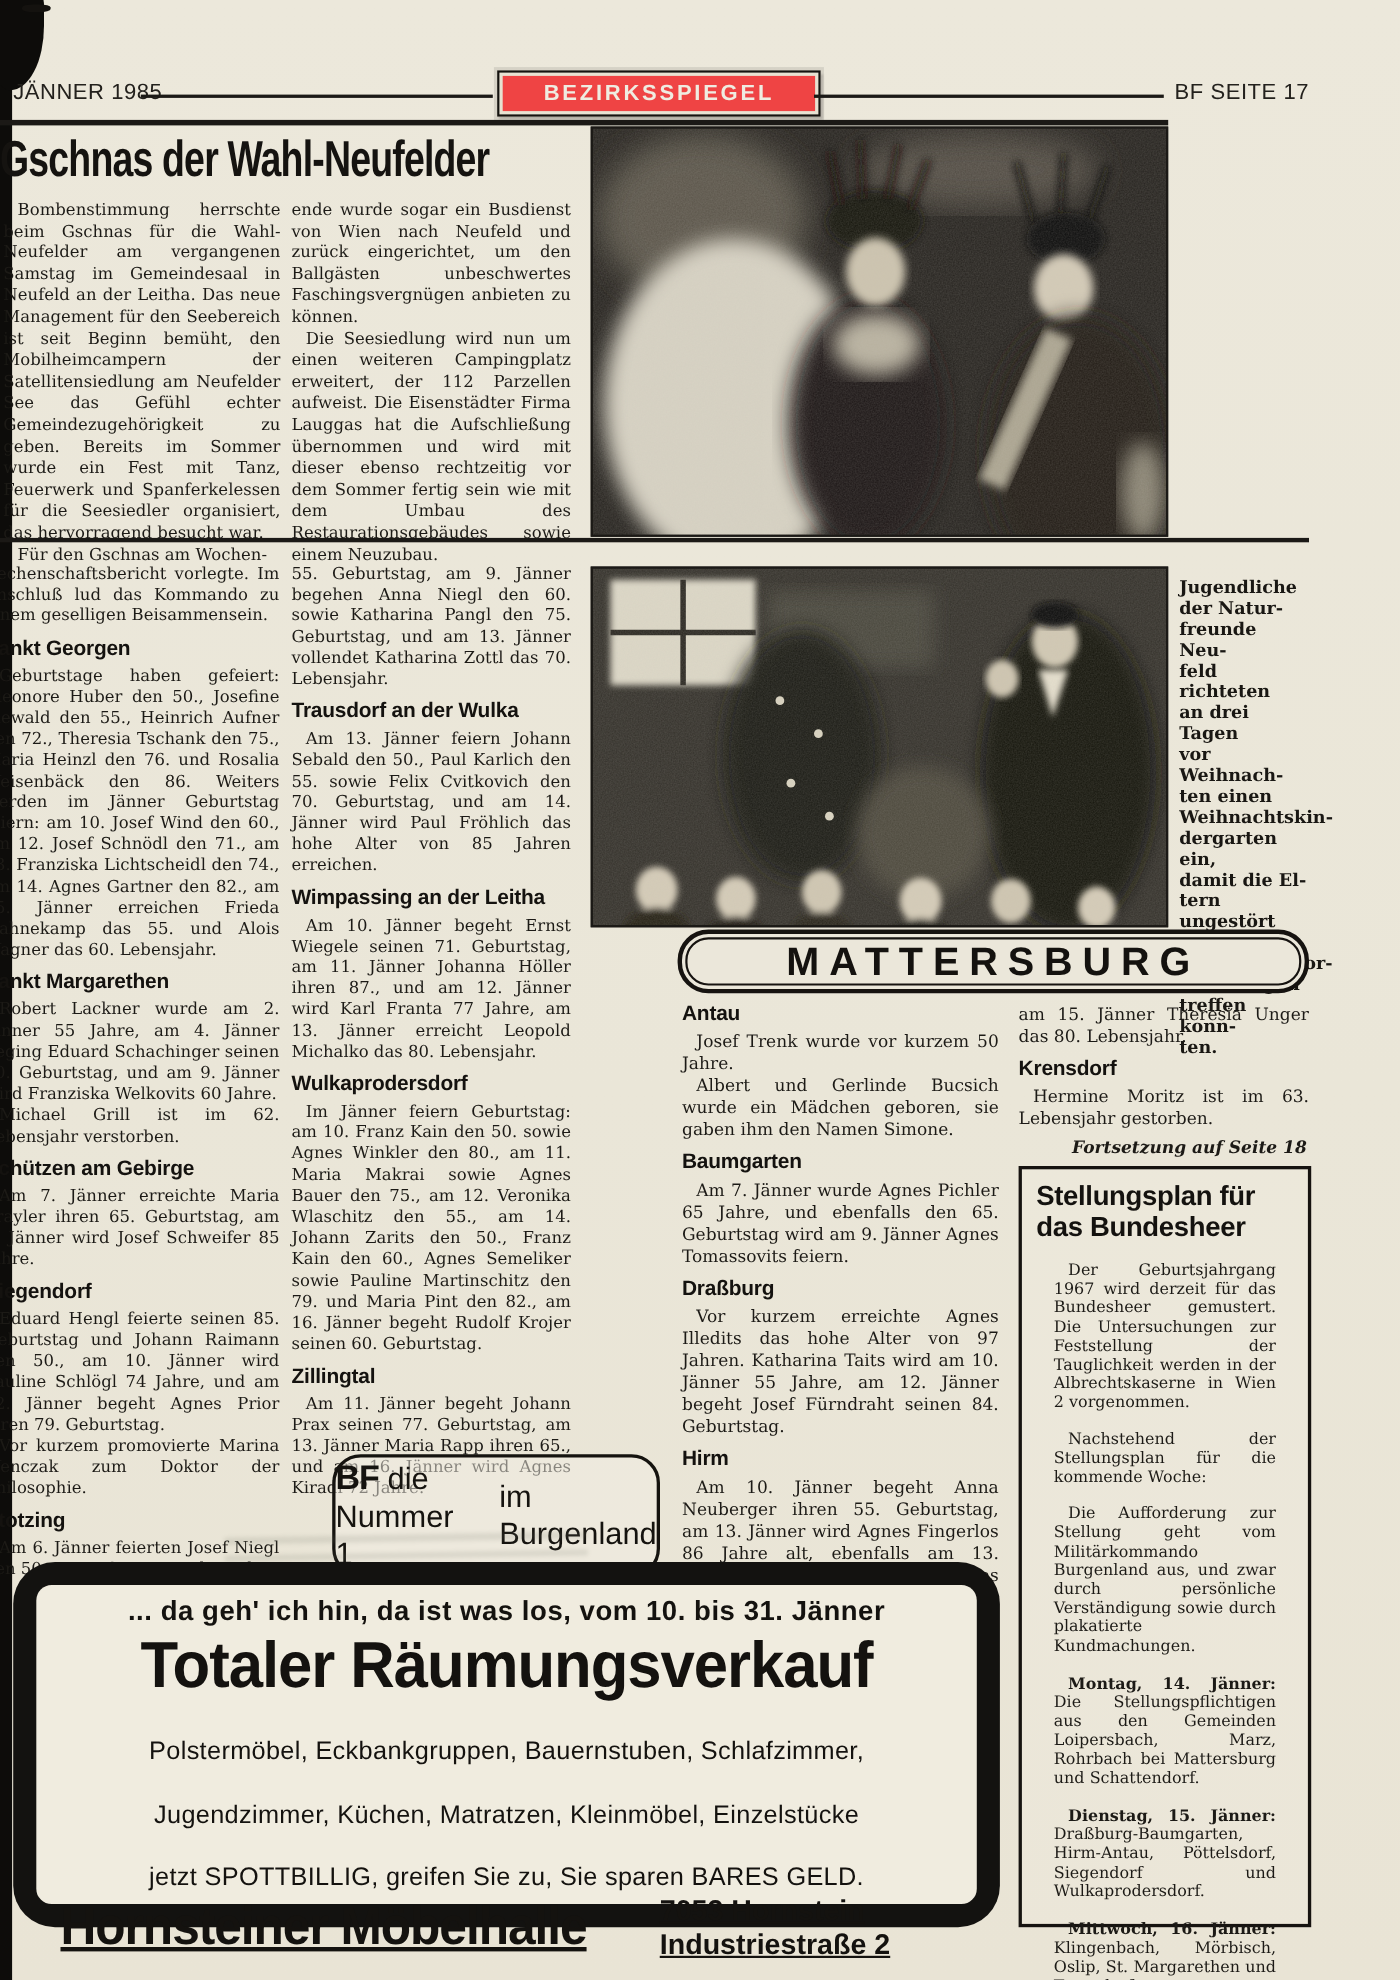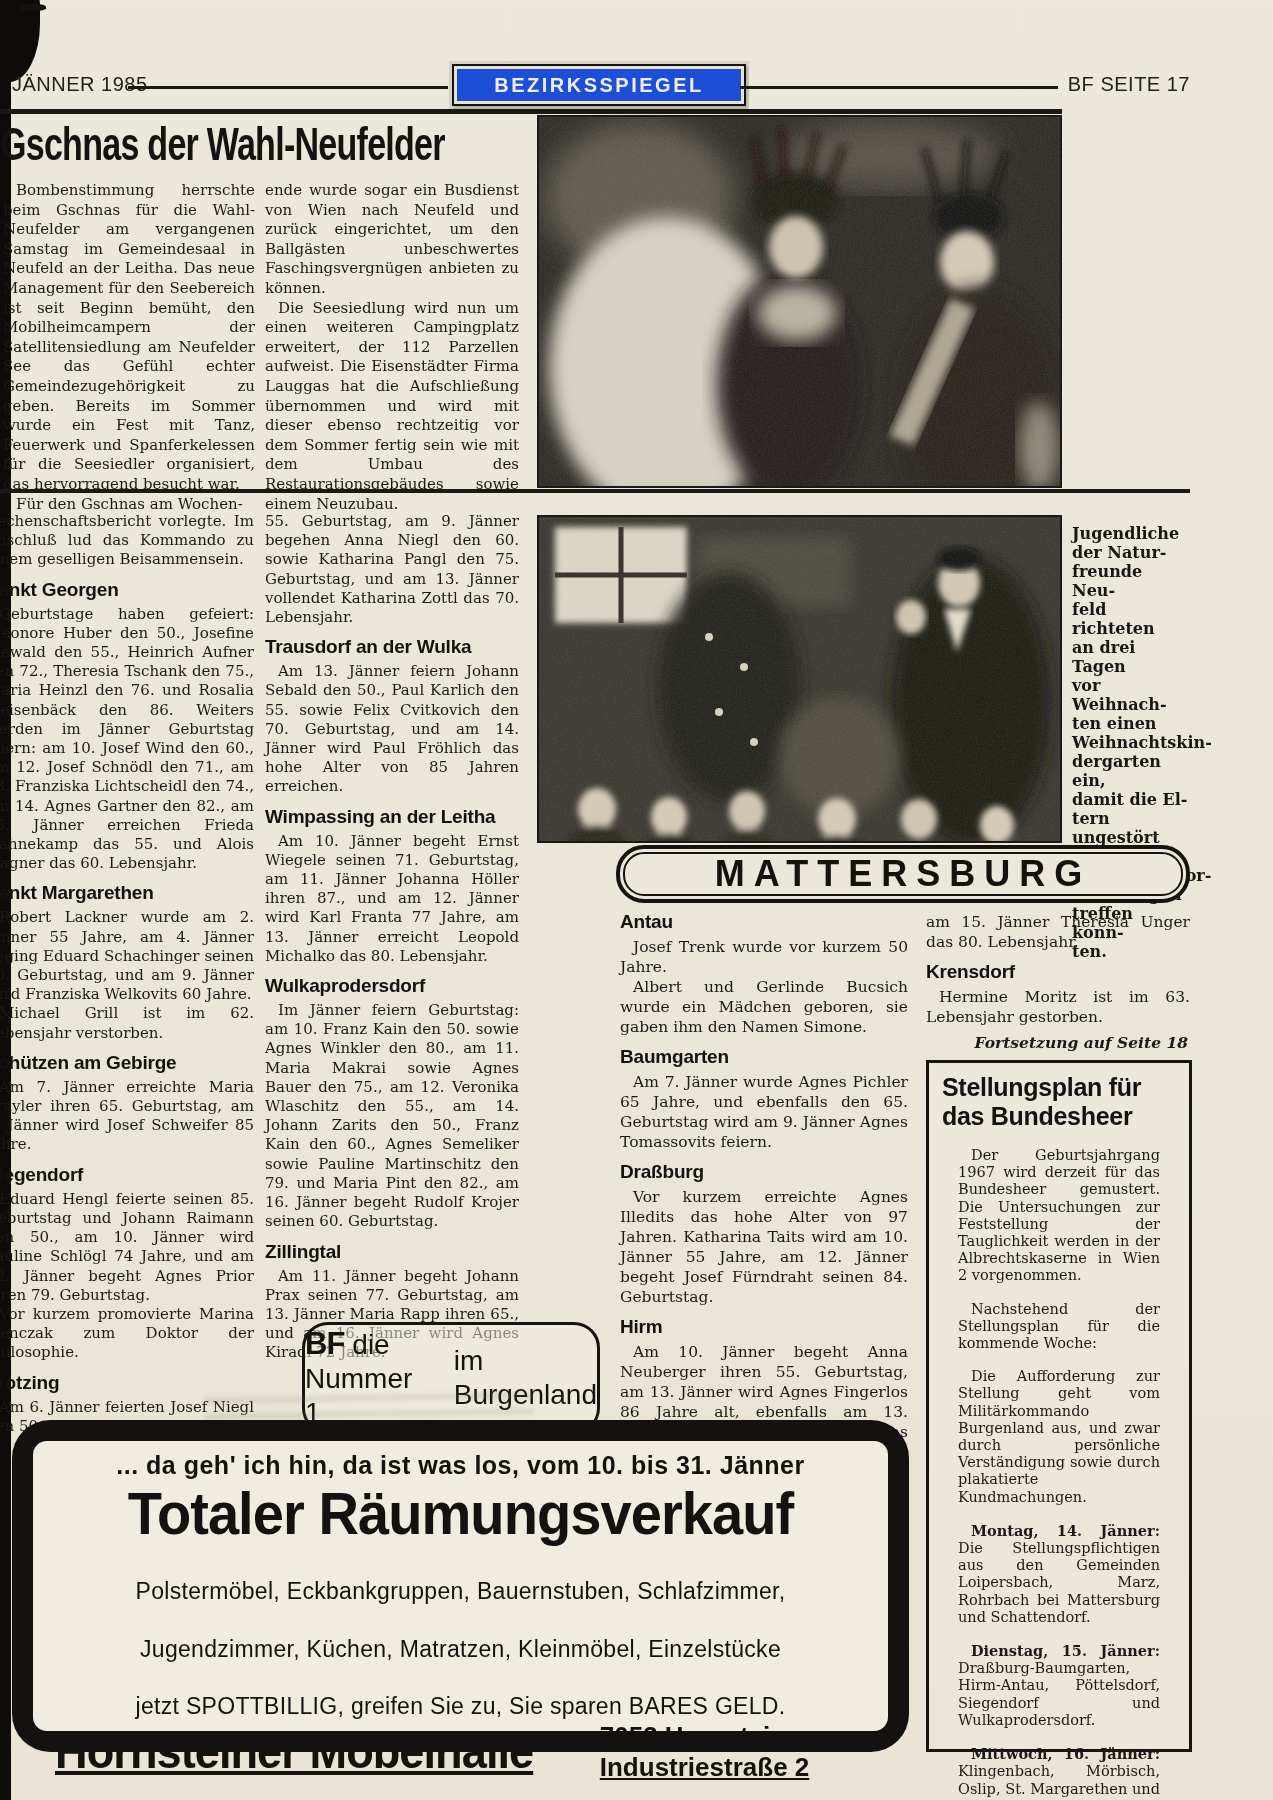--- a/index.html
+++ b/index.html
@@ -15,21 +15,21 @@
   
   .edge-bar{left:0;top:0;width:11px;height:1800px;background:#0d0c0a;}
   .edge-blob{left:-8px;top:-10px;width:48px;height:92px;background:#0d0c0a;border-radius:0 18% 70% 40%;}
   .edge-speck{left:20px;top:4px;width:26px;height:7px;background:#14120f;border-radius:40%;}
   .rule{background:#1b1916;}
   
   .m-date{left:12px;top:72px;font:400 20px/1.2 "Liberation Sans","DejaVu Sans",sans-serif;letter-spacing:.5px;color:#23211d;}
   .m-page{left:1020px;top:72px;width:170px;text-align:right;font:400 20px/1.2 "Liberation Sans","DejaVu Sans",sans-serif;letter-spacing:.5px;color:#23211d;}
   .nameplate-outer{left:452px;top:64px;width:284px;border:2px solid #15130f;padding:3px;background:#e7e2d2;
     box-shadow:0 0 0 3px rgba(21,19,15,.10), 2px 3px 2px rgba(21,19,15,.18);}
-  .nameplate-inner{background:#1d4ed8;color:#efece1;text-align:center;
+  .nameplate-inner{background:#ef4444;color:#efece1;text-align:center;
     font:700 20px/32px "Liberation Sans","DejaVu Sans",sans-serif;letter-spacing:2.5px;}
   
   .headline{left:0px;top:118px;width:700px;
     font:700 46px/52px "Liberation Sans","DejaVu Sans",sans-serif;
     letter-spacing:-1px;color:#151310;transform:scaleX(.74);transform-origin:left top;white-space:nowrap;}
   
   .body-p{margin:0;text-align:justify;}
   .ind{text-indent:13px;}
   .artcol{font-size:15px;line-height:19.6px;}
   .colhead{font:700 19px/20px "Liberation Sans","DejaVu Sans",sans-serif;letter-spacing:-.2px;color:#14120f;margin:10px 0 5px;}

